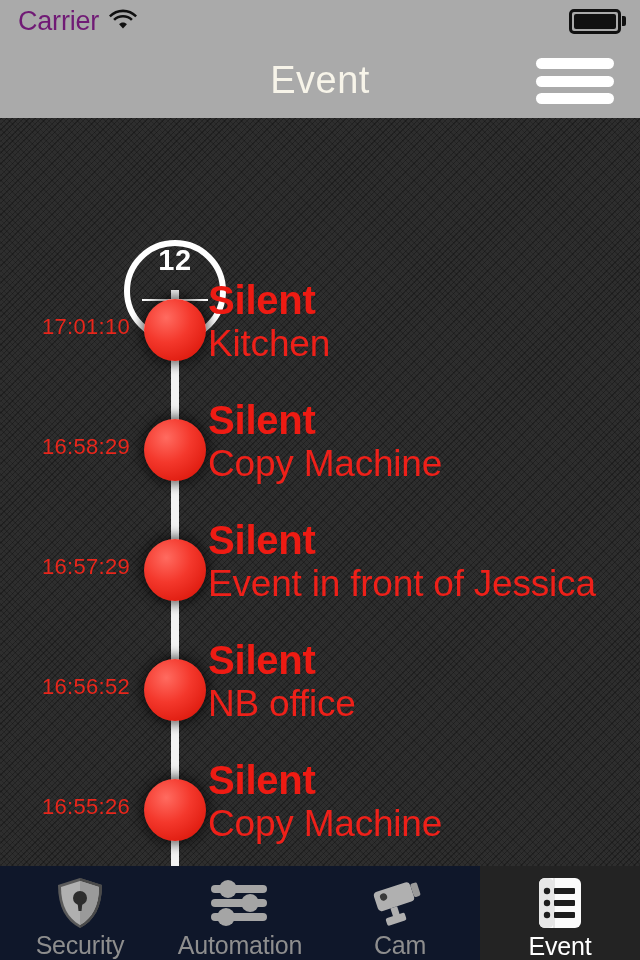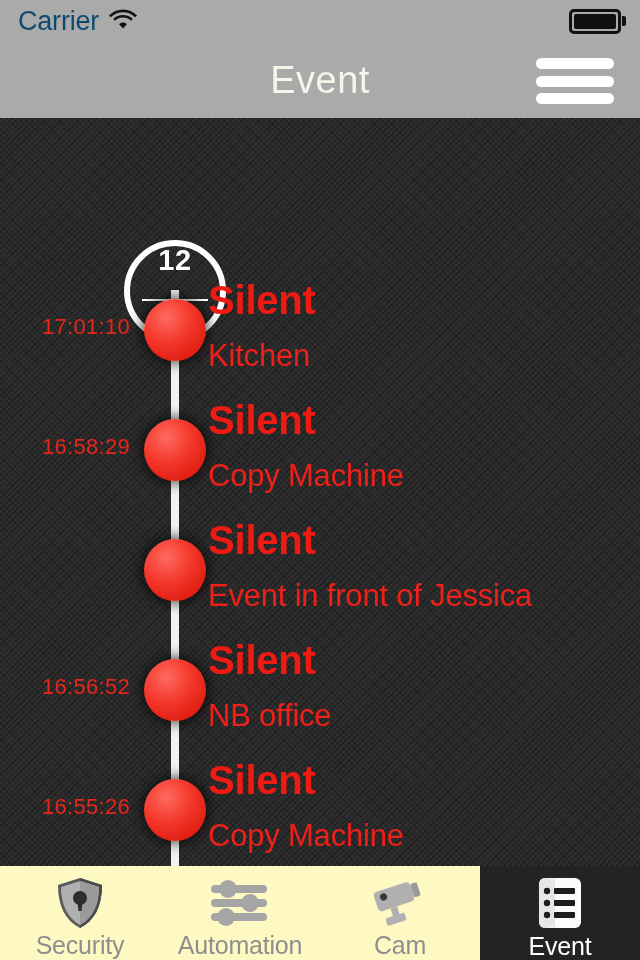--- a/index.html
+++ b/index.html
@@ -12,21 +12,21 @@
   }
   .phone { position:relative; width:640px; height:960px; overflow:hidden; }
 
   
   .statusbar {
     position:absolute; top:0; left:0; width:640px; height:42px;
     background:#aaaaaa;
     display:flex; align-items:center;
   }
   .sb-left { position:absolute; left:18px; display:flex; align-items:center; gap:10px; }
-  .sb-carrier { font-size:27px; color:#0c4a6e; letter-spacing:-0.2px; }
+  .sb-carrier { font-size:27px; color:#701a75; letter-spacing:-0.2px; }
   .sb-wifi { display:block; }
   .sb-center {
     position:absolute; left:0; width:640px; text-align:center;
     font-size:27px; font-weight:bold; color:#111; letter-spacing:-0.3px;
   }
   .sb-right { position:absolute; right:14px; display:flex; align-items:center; }
   .batt-body {
     width:52px; height:25px; border:3px solid #111; border-radius:5px;
     padding:2px; background:transparent;
   }
@@ -91,28 +91,28 @@
     border-radius:50%;
     background:radial-gradient(circle at 36% 30%, #ff6b60 0%, #f4382c 42%, #e01d11 78%, #c8150b 100%);
     box-shadow:0 0 11px 4px rgba(0,0,0,0.55);
   }
   .ev-texts { position:absolute; left:208px; top:10px; }
   .ev-title {
     font-size:40px; font-weight:bold; color:#ee1b13; line-height:1.02;
     letter-spacing:-0.2px;
   }
   .ev-sub {
-    font-size:31px; color:#ee2019; line-height:1.1; margin-top:18px;
+    font-size:37px; color:#ee2019; line-height:1.1; margin-top:3px;
     letter-spacing:-0.2px;
   }
 
   
   .tabbar {
     position:absolute; bottom:0; left:0; width:640px; height:94px;
-    background:#fef9c3; display:flex;
+    background:#0f172a; display:flex;
   }
   .tab {
     flex:1; position:relative; display:flex; flex-direction:column;
     align-items:center; justify-content:flex-start; padding-top:10px;
     cursor:pointer;
   }
   .tab.active { background:#232323; }
   .tab-icon { height:54px; display:flex; align-items:center; justify-content:center; }
   .tab-label {
     font-size:25px; color:#8e8e8e; margin-top:2px; letter-spacing:-0.2px;
@@ -172,20 +172,21 @@
       </div>
       <div class="event-row" style="top:272px">
         <div class="ev-time">16:58:29</div>
         <div class="ev-dot"></div>
         <div class="ev-texts">
           <div class="ev-title">Silent</div>
           <div class="ev-sub">Copy Machine</div>
         </div>
       </div>
       <div class="event-row" style="top:392px">
+        <div class="ev-time">16:57:29</div>
         <div class="ev-dot"></div>
         <div class="ev-texts">
           <div class="ev-title">Silent</div>
           <div class="ev-sub">Event in front of Jessica</div>
         </div>
       </div>
       <div class="event-row" style="top:512px">
         <div class="ev-time">16:56:52</div>
         <div class="ev-dot"></div>
         <div class="ev-texts">

